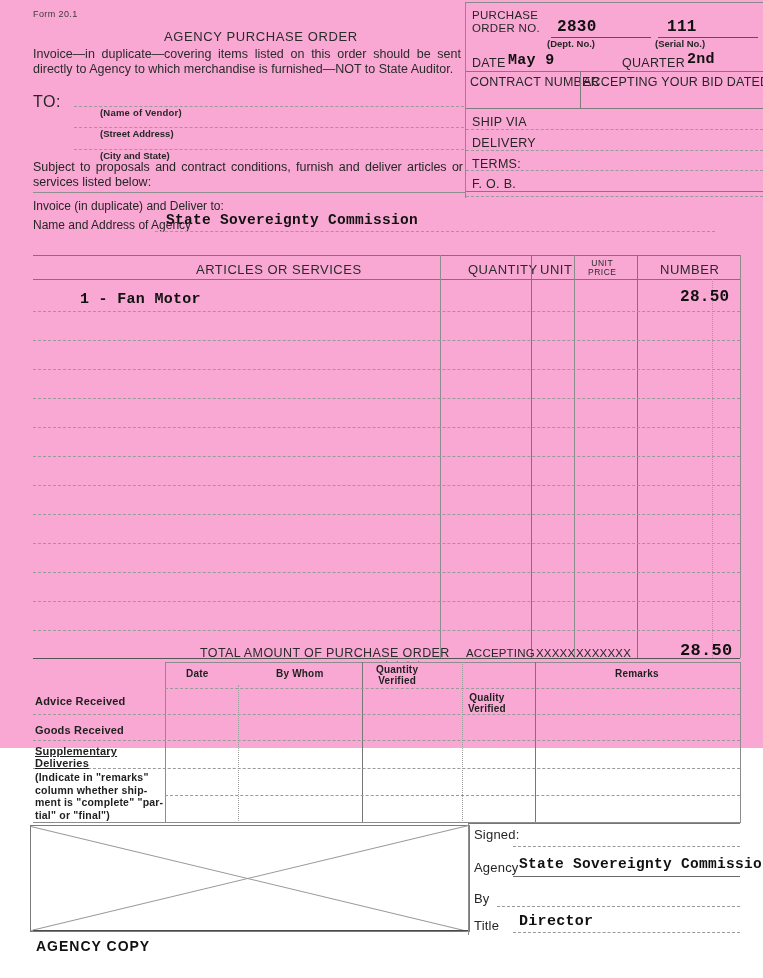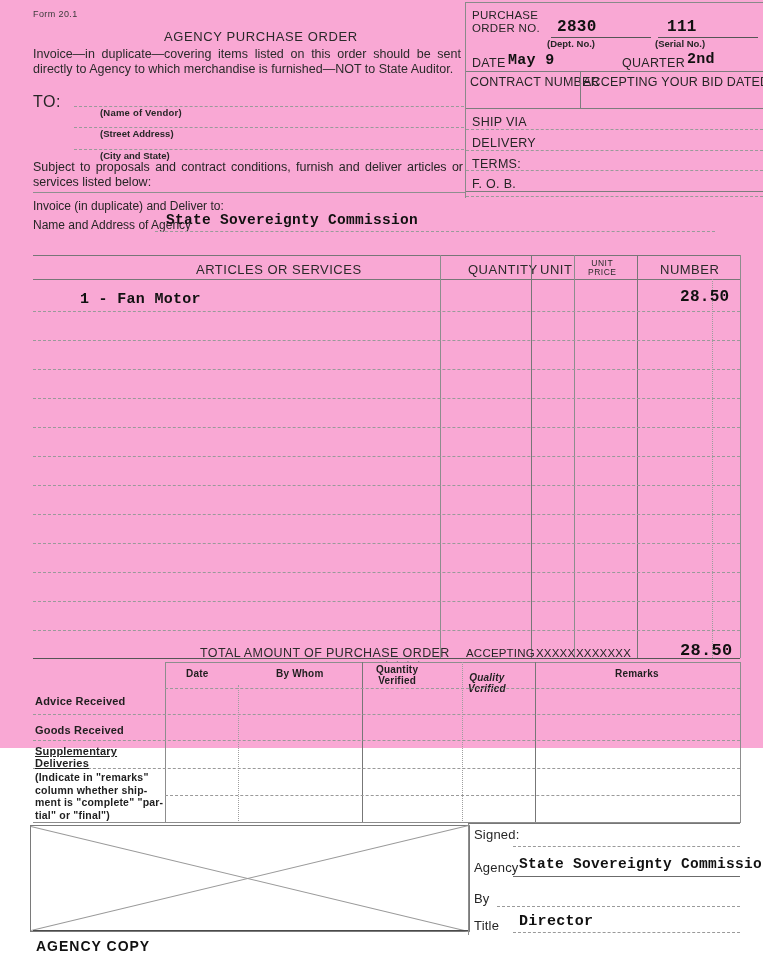--- a/index.html
+++ b/index.html
@@ -77,21 +77,21 @@
   #tx-qty{left:466px;top:647px;font-size:11.5px;letter-spacing:.2px;}
   #tx-unit{left:536px;top:647px;font-size:11.5px;letter-spacing:.2px;}
   #tx-uprice{left:576px;top:647px;font-size:11.5px;letter-spacing:.2px;}
   #total-amount{left:680px;top:641px;font-size:17px;}
 
   
   .lhead{position:absolute;font-size:10px;font-weight:bold;color:#1f1f1f;text-align:center;line-height:11px;letter-spacing:.2px;}
   #lh-date{left:186px;top:668px;}
   #lh-bywhom{left:276px;top:668px;}
   #lh-qtyv{left:376px;top:664px;}
-  #lh-qualv{left:468px;top:672px;font-style:italic;}
+  #lh-qualv{left:468px;top:692px;}
   #lh-remarks{left:615px;top:668px;}
 
   .lrow-label{position:absolute;font-size:11px;font-weight:bold;color:#1f1f1f;letter-spacing:.2px;line-height:12px;}
   #lr-advice{left:35px;top:695px;}
   #lr-goods{left:35px;top:724px;}
   #lr-supp{left:35px;top:745px;text-decoration:underline;}
   #lr-note{left:35px;top:771px;font-size:10.5px;line-height:12.5px;width:130px;}
 
   
   #sig-signed{left:474px;top:827px;font-size:13px;letter-spacing:.2px;}

